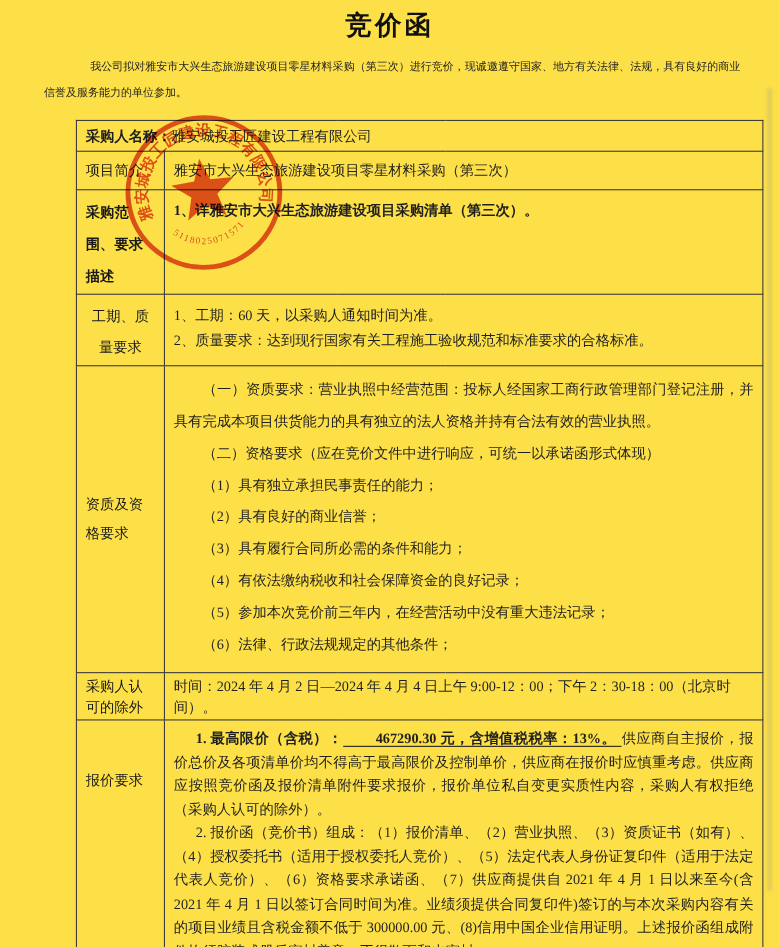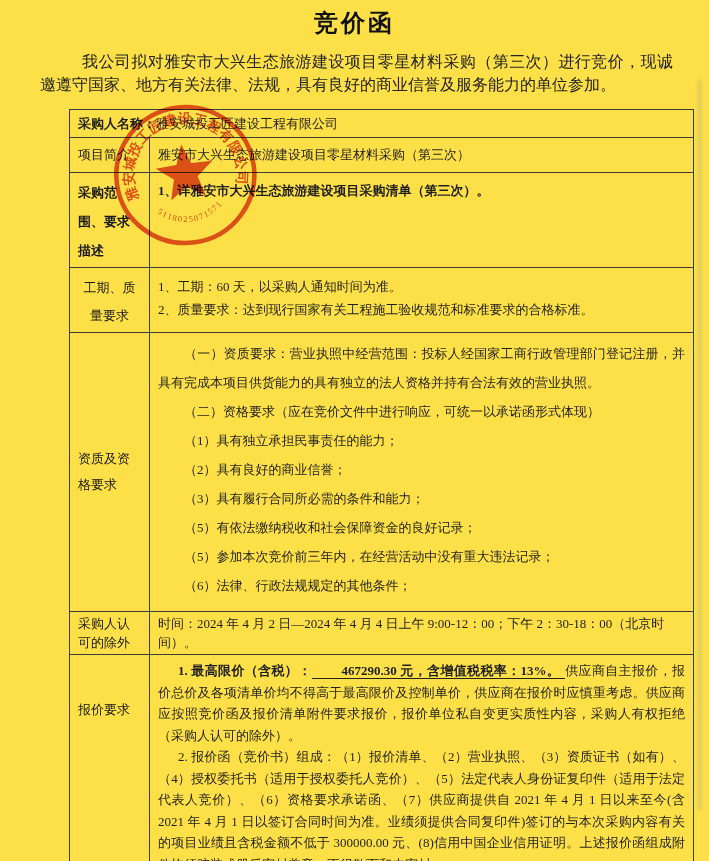--- a/index.html
+++ b/index.html
@@ -7,21 +7,21 @@
     width:709px;height:861px;overflow:hidden;position:relative;
     font-family:"Liberation Serif","DejaVu Serif",serif;
     color:#1f1f1f;
   }
   .page{position:relative;width:709px;height:861px;overflow:hidden;background:#fde047;}
   .doc-title{
     text-align:center;padding-top:7px;margin:0;
     font-size:24px;font-weight:bold;letter-spacing:3px;color:#111;
   }
   .intro{
-    margin:11px 36px 0 40px;font-size:16px;line-height:23px;
+    margin:11px 36px 0 40px;font-size:10px;line-height:23px;
     text-indent:42px;text-align:justify;color:#222;
   }
   table.main{
     border-collapse:collapse;table-layout:fixed;
     margin:13px 0 0 69px;width:624px;
     font-size:13px;
   }
   table.main td,table.main th{
     border:1.6px solid #3d3d3d;
     padding:2px 8px;vertical-align:middle;
@@ -113,21 +113,21 @@
     </tr>
 
     <tr class="r7">
       <th class="lblcell">资质及资格要求</th>
       <td colspan="3" class="content">
         <p class="p-indent">（一）资质要求：营业执照中经营范围：投标人经国家工商行政管理部门登记注册，并具有完成本项目供货能力的具有独立的法人资格并持有合法有效的营业执照。</p>
         <p class="p-indent bold">（二）资格要求（应在竞价文件中进行响应，可统一以承诺函形式体现）</p>
         <p class="item">（1）具有独立承担民事责任的能力；</p>
         <p class="item">（2）具有良好的商业信誉；</p>
         <p class="item">（3）具有履行合同所必需的条件和能力；</p>
-        <p class="item">（5）有依法缴纳税收和社会保障资金的良好记录；</p>
+        <p class="item">（4）有依法缴纳税收和社会保障资金的良好记录；</p>
         <p class="item">（5）参加本次竞价前三年内，在经营活动中没有重大违法记录；</p>
         <p class="item">（6）法律、行政法规规定的其他条件；</p>
       </td>
     </tr>
 
     <tr class="r8">
       <th class="lblcell">采购人认可的除外</th>
       <td colspan="3" class="content">时间：2024 年 4 月 2 日—2024 年 4 月 4 日上午 9:00-12：00；下午 2：30-18：00（北京时间）。</td>
     </tr>
 

